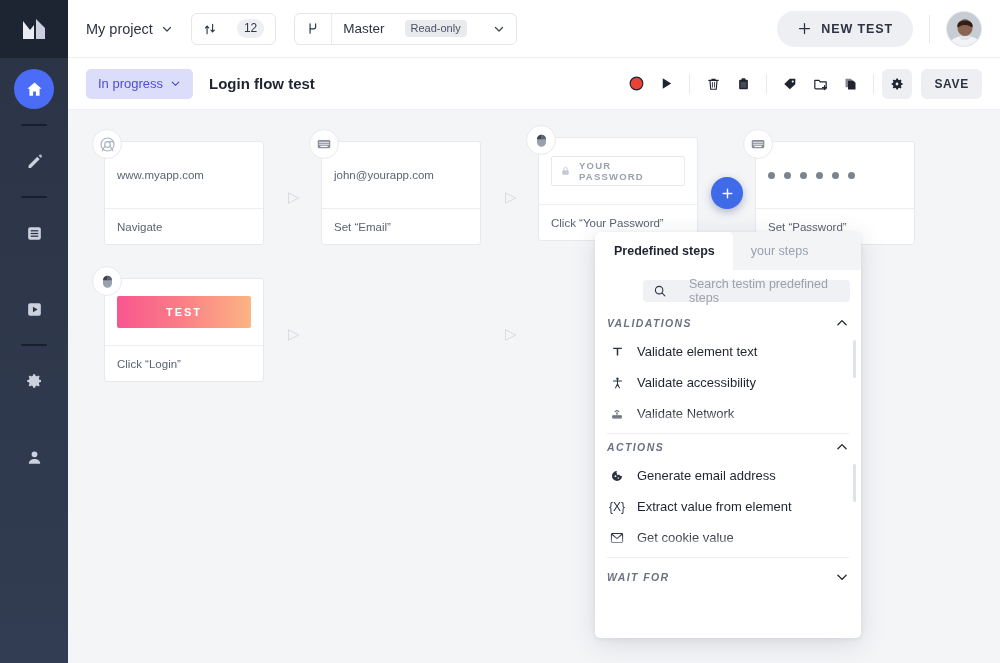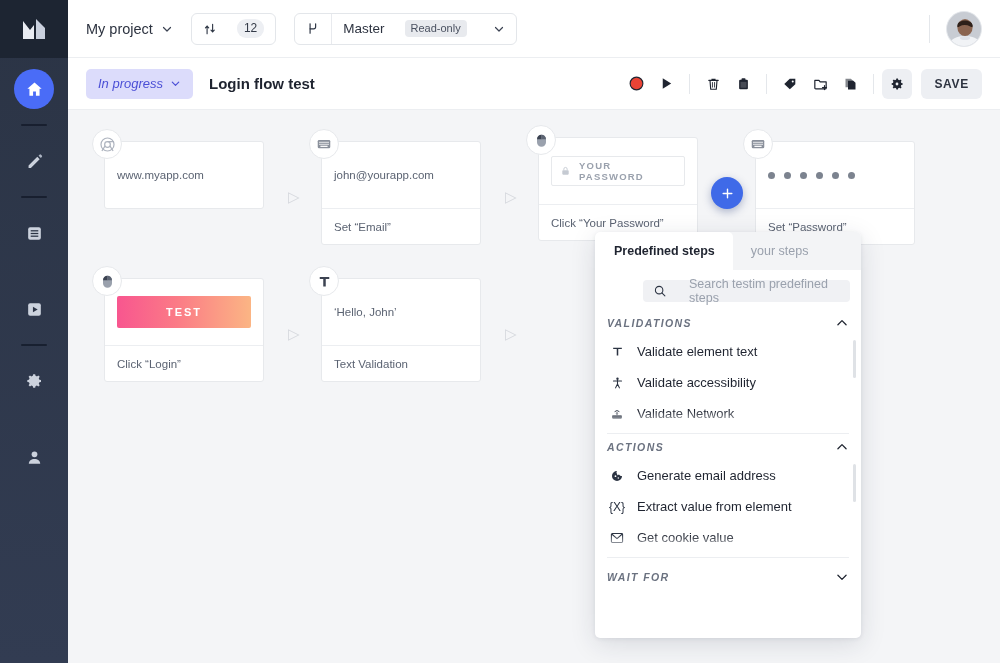--- a/index.html
+++ b/index.html
@@ -74,21 +74,21 @@
 
   
   .subbar {
     position: absolute; left:68px; top:58px; width:932px; height: 52px;
     background:#fff; display:flex; align-items:center;
     border-bottom: 1px solid #eceef1;
   }
   .status-chip {
     margin-left: 18px; background: #dcdcfb; color:#4b4fd6;
     border-radius: 5px; height: 30px; display:flex; align-items:center;
-    gap: 7px; padding: 0 12px; font-size: 13px; cursor:pointer;font-style:italic;
+    gap: 7px; padding: 0 12px; font-size: 13px; cursor:pointer;
   }
   .test-title { margin-left: 16px; font-size: 15px; color:#1f2430; font-weight:600; }
   .tool { width: 30px; height:30px; display:flex; align-items:center; justify-content:center; cursor:pointer; }
   .tool-sep { width:1px; height:20px; background:#e4e7eb; margin: 0 8px; }
   .gear-btn { background:#edeff3; border-radius:6px; width:30px; height:30px;
               display:flex; align-items:center; justify-content:center; cursor:pointer; }
   .save-btn {
     background:#edeff3; border-radius:6px; height:30px; display:flex; align-items:center;
     padding: 0 13px; font-size: 12px; letter-spacing:.7px; color:#2d3340; font-weight:700;
     cursor:pointer; margin-left: 9px; margin-right: 18px;
@@ -265,20 +265,26 @@
         <span class="branch-name">Master</span>
         <span class="ro-pill">Read-only</span>
         <svg width="12" height="12" viewBox="0 0 24 24" style="margin-left:6px">
           <path d="M5 9 L12 16 L19 9" fill="none" stroke="#3b4252" stroke-width="2.4" stroke-linecap="round" stroke-linejoin="round"></path>
         </svg>
       </div>
     </div>
 
     <div class="spacer"></div>
 
+    <div class="newtest">
+      <svg width="15" height="15" viewBox="0 0 24 24">
+        <path d="M12 4 V20 M4 12 H20" fill="none" stroke="#2b3342" stroke-width="2" stroke-linecap="round"></path>
+      </svg>
+      <span>NEW TEST</span>
+    </div>
 
     <div class="vdiv"></div>
 
     <div class="avatar">
       <svg width="36" height="36" viewBox="0 0 36 36">
         <rect width="36" height="36" fill="#c8ccd3"></rect>
         <path d="M0 36 c3-9 9-12 18-12 s15 3 18 12 Z" fill="#f1f3f6"></path>
         <ellipse cx="18" cy="15.5" rx="7.6" ry="8.6" fill="#8a6450"></ellipse>
         <path d="M10.4 13 c1-6 14-6 15.2 0 c0.6 3-1.2 2-2.4 1.4 c-3.6-1.8-7.4-1.8-10.8 0 c-1.2 0.7-2.6 1.3-2-1.4Z" fill="#2e2019"></path>
         <ellipse cx="18" cy="26" rx="5" ry="2" fill="#dfe3ea"></ellipse>
@@ -359,20 +365,21 @@
       <div class="step-icon">
         <svg width="17" height="17" viewBox="0 0 24 24">
           <circle cx="12" cy="12" r="9.2" fill="none" stroke="#aeb4bf" stroke-width="1.7"></circle>
           <circle cx="12" cy="12" r="4" fill="none" stroke="#aeb4bf" stroke-width="1.7"></circle>
           <path d="M12 8 H21.2 M8.6 13.9 L4.1 21.2 M15.4 13.9 L19.9 21.2" fill="none" stroke="#aeb4bf" stroke-width="1.7"></path>
         </svg>
       </div>
       <div class="card-body">
         <span class="card-val">www.myapp.com</span>
       </div>
+      <div class="card-foot">Navigate</div>
     </div>
 
     <span class="arrow" style="left:220px; top:78px;">▷</span>
 
     <div class="card" style="left:253px; top:31px;">
       <div class="step-icon">
         <svg width="16" height="16" viewBox="0 0 24 24">
           <rect x="2.6" y="6" width="18.8" height="12.4" rx="2" fill="#8a909b"></rect>
           <g fill="#ffffff">
             <rect x="5" y="8.6" width="2" height="1.8"></rect>
@@ -466,31 +473,20 @@
       <div class="card-body">
         <div class="login-btn">
           <span>TEST</span>
         </div>
       </div>
       <div class="card-foot">Click “Login”</div>
     </div>
 
     <span class="arrow" style="left:220px; top:215px;">▷</span>
 
-    <div class="card" style="left:253px; top:168px;">
-      <div class="step-icon">
-        <svg width="15" height="15" viewBox="0 0 24 24">
-          <path d="M4.4 4.6 H19.6 V8 H14 V20 H10 V8 H4.4 Z" fill="#3c4351"></path>
-        </svg>
-      </div>
-      <div class="card-body">
-        <span class="card-val">‘Hello, John’</span>
-      </div>
-      <div class="card-foot">Text Validation</div>
-    </div>
 
     <span class="arrow" style="left:437px; top:215px;">▷</span>
   </div>
 
   <div class="panel">
 
     <div class="panel-tabs">
       <div class="ptab active">
         <span>Predefined steps</span>
       </div>

